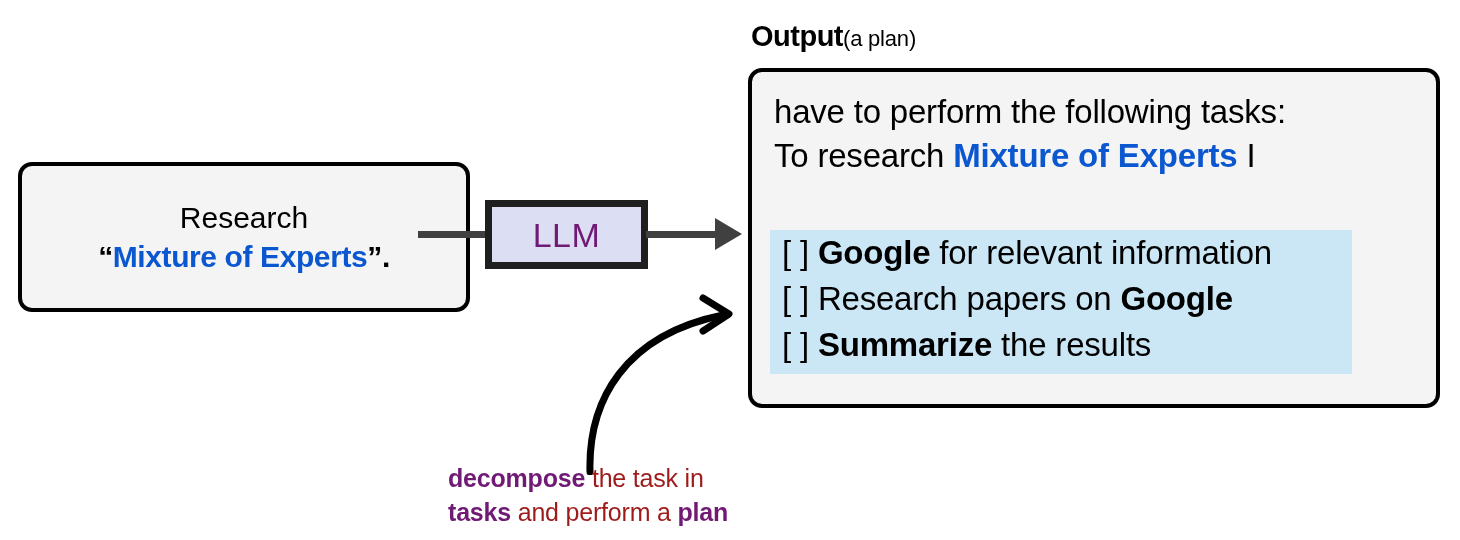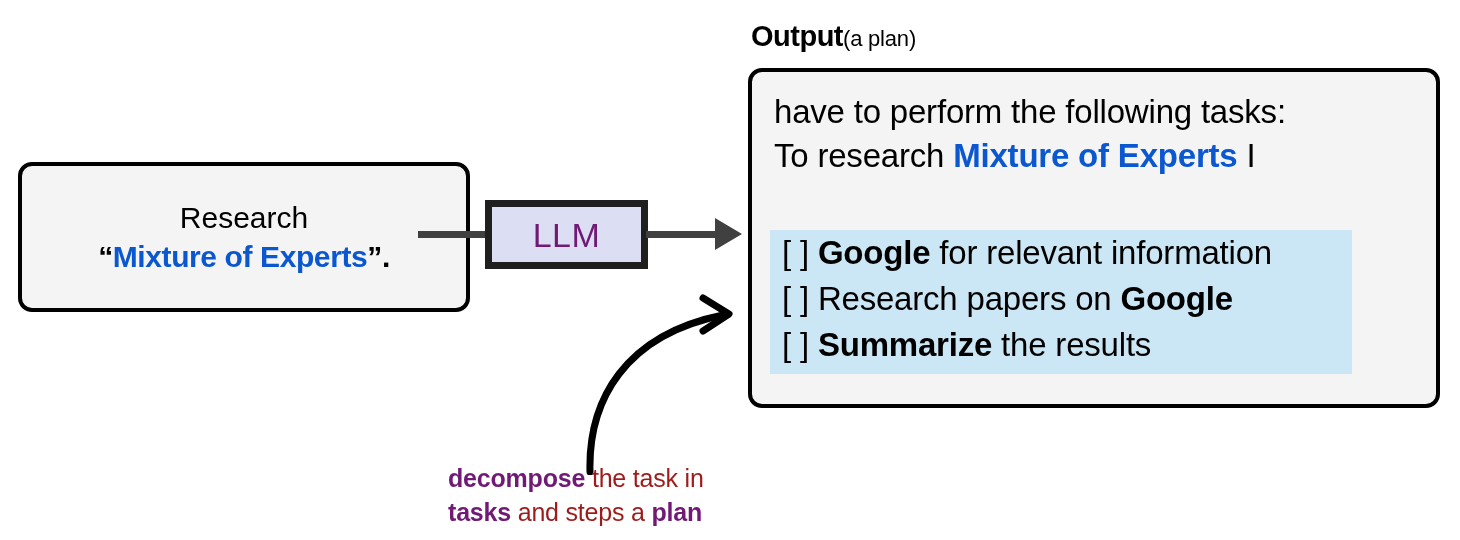--- a/index.html
+++ b/index.html
@@ -223,17 +223,17 @@
   <svg id="curve-arrow" viewBox="0 0 230 195">
     <path d="M 35 192 C 33 120, 70 55, 168 35" fill="none" stroke="#000000" stroke-width="7" stroke-linecap="round"></path>
     <path d="M 148 18 L 174 34 L 148 51" fill="none" stroke="#000000" stroke-width="7" stroke-linecap="round" stroke-linejoin="round"></path>
   </svg>
 
   <div id="annotation">
     <div class="ann-line">
       <b>decompose</b><span> the task in</span>
     </div>
     <div class="ann-line">
-      <b>tasks</b><span> and steps a </span><b>plan</b>
+      <b>tasks</b><span> and perform a </span><b>plan</b>
     </div>
   </div>
 
 </div>
 
 </body></html>

